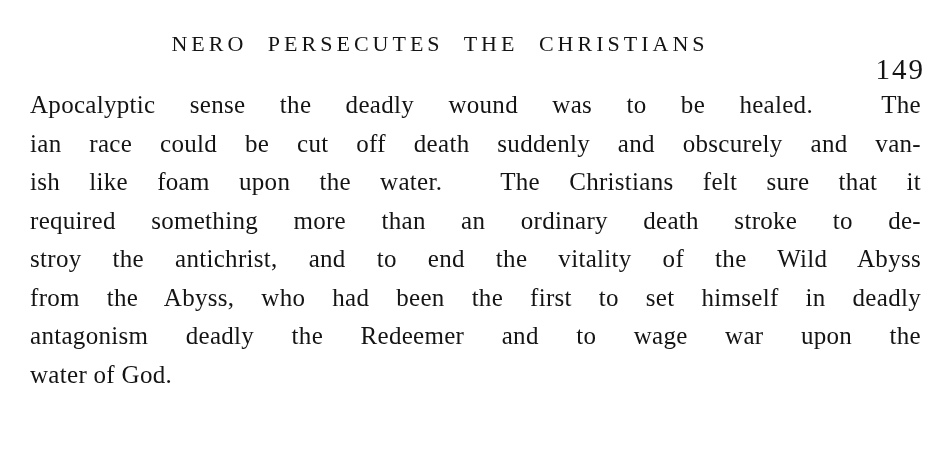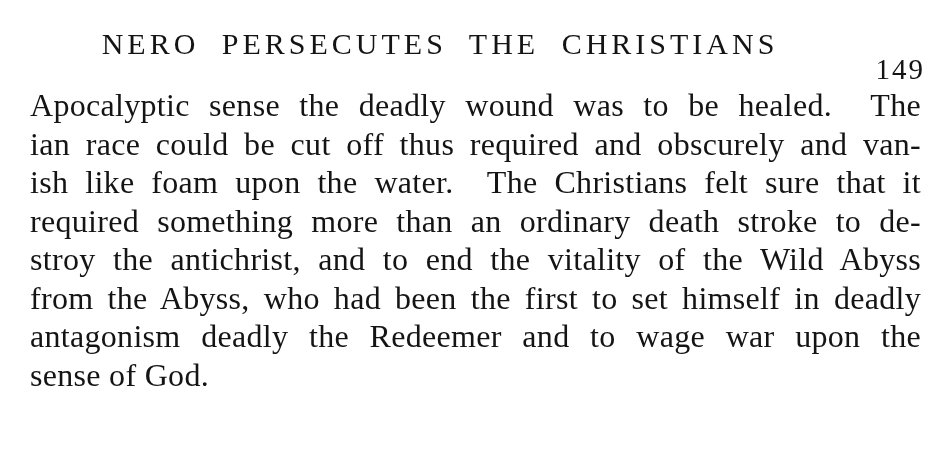--- a/index.html
+++ b/index.html
@@ -15,21 +15,21 @@
     color: #141414;
     font-family: "Liberation Serif", "DejaVu Serif", serif;
     overflow: hidden;
   }
   .running-head {
     position: absolute;
     top: 25px;
     left: 0;
     right: 70px;
     text-align: center;
-    font-size: 30px;
+    font-size: 22px;
     line-height: 38px;
     letter-spacing: 4px;
     word-spacing: 11px;
     white-space: nowrap;
   }
   .folio {
     position: absolute;
     top: 27px;
     right: 25px;
     font-size: 29px;
@@ -37,21 +37,21 @@
     letter-spacing: 2px;
     margin-top: 23px;
   }
   .body-text {
     position: absolute;
     top: 86px;
     left: 30px;
     right: 29px;
   }
   .text-line {
-    font-size: 32px;
+    font-size: 25px;
     line-height: 38.5px;
     height: 38.5px;
     text-align: justify;
     text-align-last: justify;
     white-space: nowrap;
     letter-spacing: 0.3px;
   }
   .text-line.last {
     text-align: left;
     text-align-last: left;
@@ -62,22 +62,22 @@
 <body>
 
 <div class="page">
 
   <div class="running-head">NERO PERSECUTES THE CHRISTIANS</div>
 
   <div class="folio">149</div>
 
   <div class="body-text">
     <div class="text-line">Apocalyptic sense the deadly wound was to be healed.&nbsp; The</div>
-    <div class="text-line">ian race could be cut off thus required and obscurely and van-</div>
+    <div class="text-line">ian race could be cut off death suddenly and obscurely and van-</div>
     <div class="text-line">ish like foam upon the water.&nbsp; The Christians felt sure that it</div>
     <div class="text-line">required something more than an ordinary death stroke to de-</div>
     <div class="text-line">stroy the antichrist, and to end the vitality of the Wild Abyss</div>
     <div class="text-line">from the Abyss, who had been the first to set himself in deadly</div>
     <div class="text-line">antagonism deadly the Redeemer and to wage war upon the</div>
-    <div class="text-line last">sense of God.</div>
+    <div class="text-line last">water of God.</div>
   </div>
 
 </div>
 
 </body></html>

